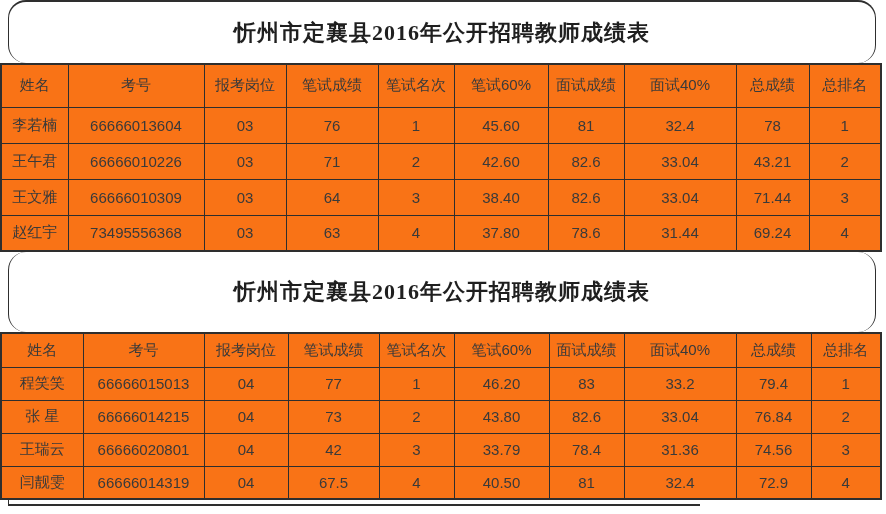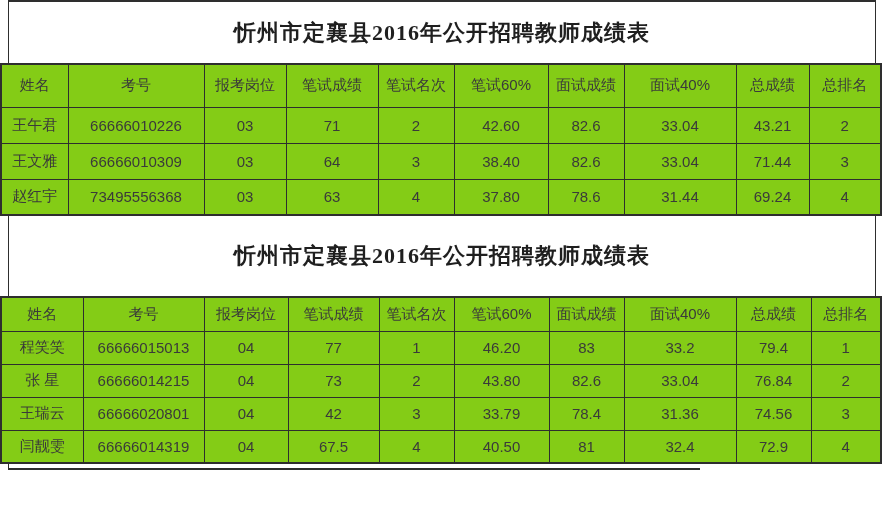--- a/index.html
+++ b/index.html
@@ -17,40 +17,41 @@
   .title-box {
     margin-left: 8px;
     width: 868px;
     border-left: 1px solid #2e2e2e;
     border-right: 1px solid #2e2e2e;
     border-top: 2px solid #2e2e2e;
     display: flex;
     align-items: center;
     justify-content: center;
     background: #fff;
+    border-radius: 18px;
   }
   .title-box.first { height: 63px; }
   .title-box.second { height: 80px; border-top: none; }
   .table-title {
     margin: 0;
     font-family: "Liberation Serif", serif;
     font-weight: bold;
     font-size: 22px;
     color: #1f1f1f;
     letter-spacing: 1px;
     white-space: nowrap;
   }
 
   
   table.score-table {
     width: 880px;
     border-collapse: collapse;
     table-layout: fixed;
     border: 2px solid #2e2e2e;
-    background: #84cc16;
+    background: #f97316;
     padding-left: 36px;
   }
   table.score-table th,
   table.score-table td {
     border: 1px solid #2e2e2e;
     text-align: center;
     vertical-align: middle;
     font-size: 15px;
     font-weight: normal;
     color: #3a3a3a;
@@ -104,20 +105,32 @@
           <th>笔试名次</th>
           <th>笔试60%</th>
           <th>面试成绩</th>
           <th>面试40%</th>
           <th>总成绩</th>
           <th>总排名</th>
         </tr>
       </thead>
       <tbody>
         <tr>
+          <td>李若楠</td>
+          <td>66666013604</td>
+          <td>03</td>
+          <td>76</td>
+          <td>1</td>
+          <td>45.60</td>
+          <td>81</td>
+          <td>32.4</td>
+          <td>78</td>
+          <td>1</td>
+        </tr>
+        <tr>
           <td>王午君</td>
           <td>66666010226</td>
           <td>03</td>
           <td>71</td>
           <td>2</td>
           <td>42.60</td>
           <td>82.6</td>
           <td>33.04</td>
           <td>43.21</td>
           <td>2</td>

